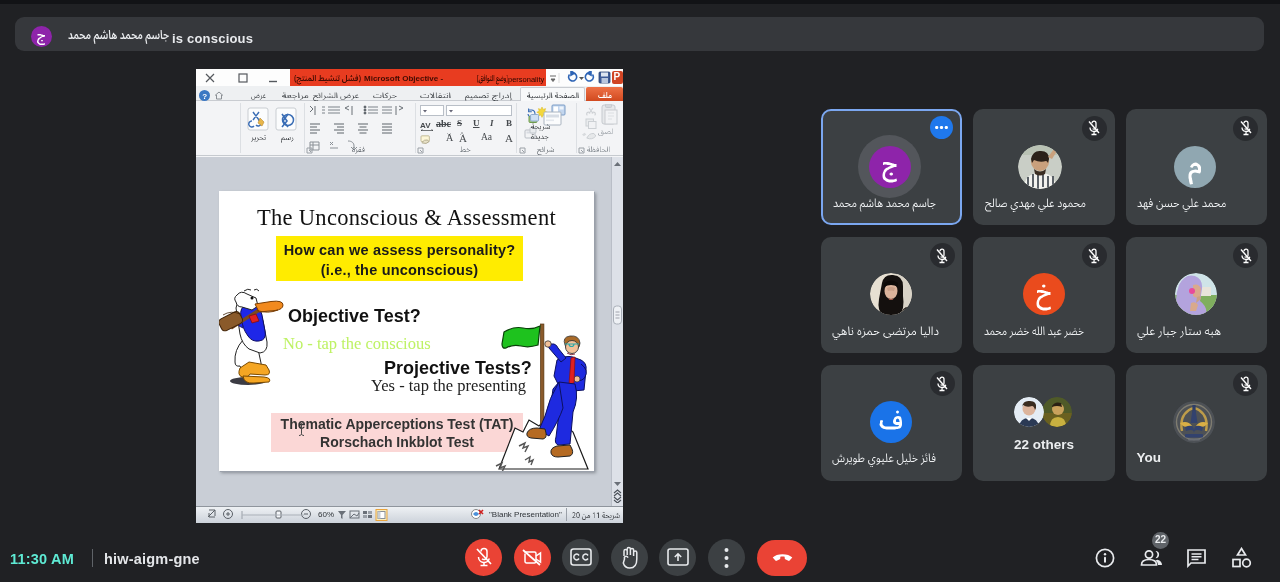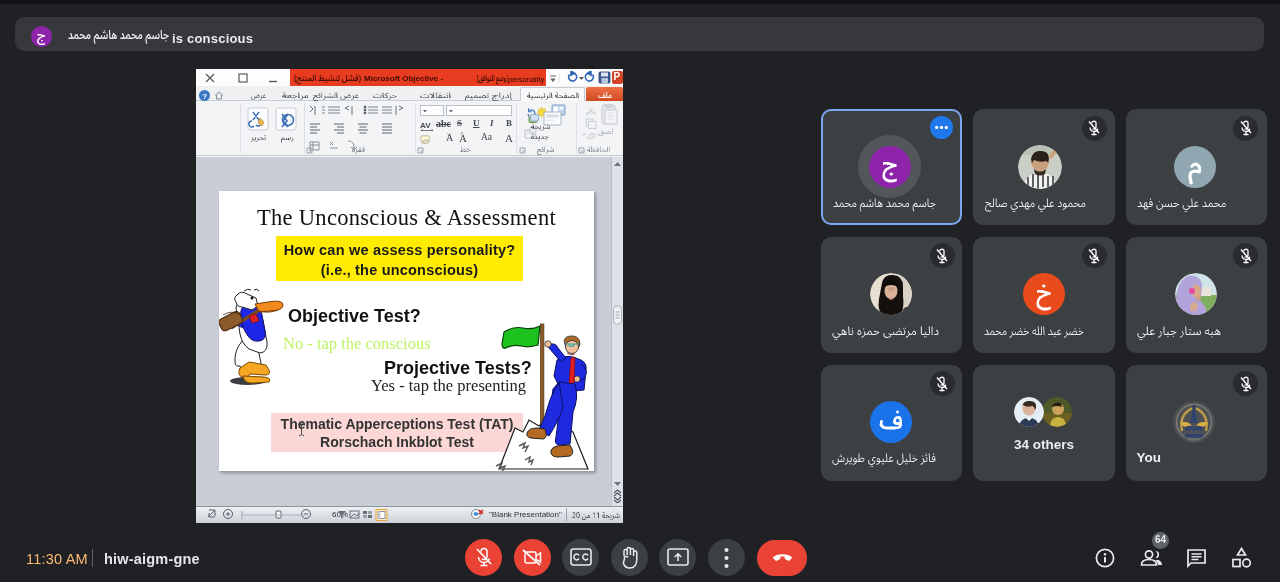--- a/index.html
+++ b/index.html
@@ -346,21 +346,21 @@
 <path d="M3 1 h6 v6 M9 1 l-7 7 M3 4 v4 h6" fill="none"></path>
 <circle cx="22" cy="5" r="4.5"></circle>
       <path d="M20 5 h4 M22 3 v4"></path>
 <path d="M36 2 v8" stroke="#9aa0a8"></path>
 <rect x="70" y="2" width="5" height="7" rx="1" fill="#f5f7fa"></rect>
 <circle cx="100" cy="5" r="4.5"></circle>
       <path d="M98 5 h4"></path>
 </g>
 <path d="M36 6 h62" stroke="#aab0b8" stroke-width="1"></path>
 </svg>
-<div class="ab" style="left:332px;top:510px;font-size:8px;color:#2e3338">60%</div>
+<div class="ab" style="left:318px;top:510px;font-size:8px;color:#2e3338">60%</div>
 <svg class="ab" style="left:336px;top:509px" width="52" height="12" viewBox="0 0 52 12">
 <path d="M2 2 h8 l-3.5 4 v4 l-1.5 -1 v-3 Z" fill="#6a7078"></path>
 <rect x="14" y="2" width="9" height="7" fill="none" stroke="#6a7078"></rect>
     <path d="M14 9 l4 -4 3 2 2 -3" stroke="#6a7078" fill="none"></path>
 <rect x="27" y="2" width="4" height="3" fill="#6a7078"></rect>
     <rect x="32" y="2" width="4" height="3" fill="#9aa0a8"></rect>
     <rect x="27" y="6" width="4" height="3" fill="#9aa0a8"></rect>
     <rect x="32" y="6" width="4" height="3" fill="#6a7078"></rect>
 <rect x="40" y="0.5" width="11" height="11" fill="#fceebc" stroke="#e8a33d"></rect>
 <rect x="42" y="2.5" width="7" height="7" fill="#fff" stroke="#8a9098"></rect>
@@ -574,21 +574,21 @@
       </clipPath>
     </defs>
 <g clip-path="url(#c8a)">
       <rect width="30" height="30" fill="#e4ecf4"></rect>
 <circle cx="15" cy="12" r="6.5" fill="#dcb49c"></circle>
 <path d="M8 10 q1 -7 8 -6 q7 0 6 7 l-1 2 q-1 -4 -3 -4 q-5 2 -9 -1 Z" fill="#3a2c20"></path>
 <path d="M5 30 q1 -9 10 -9 q9 0 10 9 Z" fill="#2b3a55"></path>
 <path d="M12 21 l3 3 3 -3" fill="#fff"></path>
     </g>
 </svg>
-<div class="ab" style="left:973px;top:437px;width:142px;text-align:center;font-size:13.5px;font-weight:700;color:#eceef0">34 others</div>
+<div class="ab" style="left:973px;top:437px;width:142px;text-align:center;font-size:13.5px;font-weight:700;color:#eceef0">22 others</div>
 
 <div class="tile" style="left:1126px;top:364.5px"></div>
 <svg class="cir" style="left:1173px;top:401.4px" width="42" height="42" viewBox="0 0 42 42">
 <circle cx="21" cy="21" r="21" fill="#4d5156"></circle>
 <circle cx="21" cy="21" r="17.5" fill="none" stroke="#7f7c70" stroke-width="1.4"></circle>
 <path d="M9 30 q-3 -14 7 -21 q5 -3.5 10 0 q10 7 7 21" fill="none" stroke="#bd9c4a" stroke-width="2.4"></path>
 <rect x="19.4" y="4" width="3.2" height="10" fill="#2e3e68"></rect>
 <path d="M19 12 l2 -4 2 4 1.5 10 h-7 Z" fill="#32426e"></path>
 <path d="M7 22 q8 -3 12 3 q-8 3 -12 -3 Z M35 22 q-8 -3 -12 3 q8 3 12 -3 Z" fill="#d9af45"></path>
 <path d="M12 26 q9 -4 9 4 q0 -8 9 -4 l-1 4 q-8 -3 -8 2 q0 -5 -8 -2 Z" fill="#32426e"></path>
@@ -597,21 +597,21 @@
 </svg>
 <div class="micoff" style="left:1233px;top:371px"></div>
 <svg class="ab" style="left:1238.5px;top:375.5px" width="14" height="16" viewBox="0 0 14 16">
     <g stroke="#fff" stroke-width="1.3" fill="none">
       <path d="M5 3.2 a2 2 0 0 1 4 0 v4 a2 2 0 0 1 -3.4 1.4 M3 7.5 a4 4 0 0 0 7.8 1.2 M7 12 v2.5 M4.5 14.5 h5"></path>
       <path d="M2 1.5 L12 13" stroke-width="1.4"></path>
     </g>
   </svg>
 <div class="ab" style="left:1136.5px;top:450px;font-size:13.5px;font-weight:700;color:#eceef0">You</div>
 
-<div class="ab" style="left:26px;top:551px;font-size:14.5px;font-weight:400;color:#fdba74;letter-spacing:.2px">11:30 AM</div>
+<div class="ab" style="left:10px;top:551px;font-size:14.5px;font-weight:700;color:#5eead4;letter-spacing:.2px">11:30 AM</div>
 <div class="ab" style="left:92px;top:549px;width:1px;height:18px;background:#5f6368"></div>
 <div class="ab" style="left:104px;top:551px;font-size:14.5px;font-weight:700;color:#e4e6e9;letter-spacing:.2px">hiw-aigm-gne</div>
 
 <div class="cir" style="left:465.2px;top:539.3px;width:37px;height:37px;background:#ea4335"></div>
 <svg class="ab" style="left:474px;top:547px" width="20" height="22" viewBox="0 0 20 22">
     <g stroke="#fff" stroke-width="1.5" fill="none">
       <path d="M7 4.5 a3 3 0 0 1 6 0 v5 a3 3 0 0 1 -5 2.2 M4.5 10 a5.5 5.5 0 0 0 10.8 1.5 M10 15.5 v3 M6.5 18.5 h7"></path>
       <path d="M3 2 L17 17" stroke-width="1.7"></path>
     </g>
   </svg>
@@ -655,21 +655,21 @@
   </svg>
 <svg class="ab" style="left:1140px;top:549px" width="23" height="18" viewBox="0 0 23 18">
     <g fill="#e8eaed">
       <circle cx="9" cy="5.5" r="3.6" fill="none" stroke="#e8eaed" stroke-width="1.7"></circle>
       <path d="M1.5 16 q0 -5.5 7.5 -5.5 q7.5 0 7.5 5.5 Z" fill="none" stroke="#e8eaed" stroke-width="1.7"></path>
       <path d="M15.5 9.2 a3.6 3.6 0 0 0 0 -7.2 q2 1.8 2 3.6 q0 1.8 -2 3.6 Z"></path>
       <path d="M17.5 10.8 q4.5 1.2 4.5 5.2 h-4 q0 -3 -2.5 -4.6 Z"></path>
     </g>
   </svg>
 <div class="cir" style="left:1152px;top:531.5px;width:17px;height:17px;background:#5f6368"></div>
-<div class="ab" style="left:1152px;top:534px;width:17px;text-align:center;font-size:10px;font-weight:700;color:#e8eaed">64</div>
+<div class="ab" style="left:1152px;top:534px;width:17px;text-align:center;font-size:10px;font-weight:700;color:#e8eaed">22</div>
 <svg class="ab" style="left:1186px;top:548px" width="21" height="20" viewBox="0 0 21 20">
     <path d="M2 2 h17 v13 h-14 l-3 3 Z" fill="none" stroke="#e8eaed" stroke-width="1.7"></path>
     <path d="M5.5 6 h10 M5.5 8.7 h10 M5.5 11.4 h7" stroke="#e8eaed" stroke-width="1.5"></path>
   </svg>
 <svg class="ab" style="left:1231px;top:547px" width="21" height="22" viewBox="0 0 21 22">
     <path d="M10.5 1.5 L14.5 8 h-8 Z" fill="none" stroke="#e8eaed" stroke-width="1.7"></path>
     <rect x="2" y="12.5" width="7" height="7" fill="none" stroke="#e8eaed" stroke-width="1.7"></rect>
     <circle cx="15.5" cy="16" r="3.8" fill="none" stroke="#e8eaed" stroke-width="1.7"></circle>
   </svg>
 

